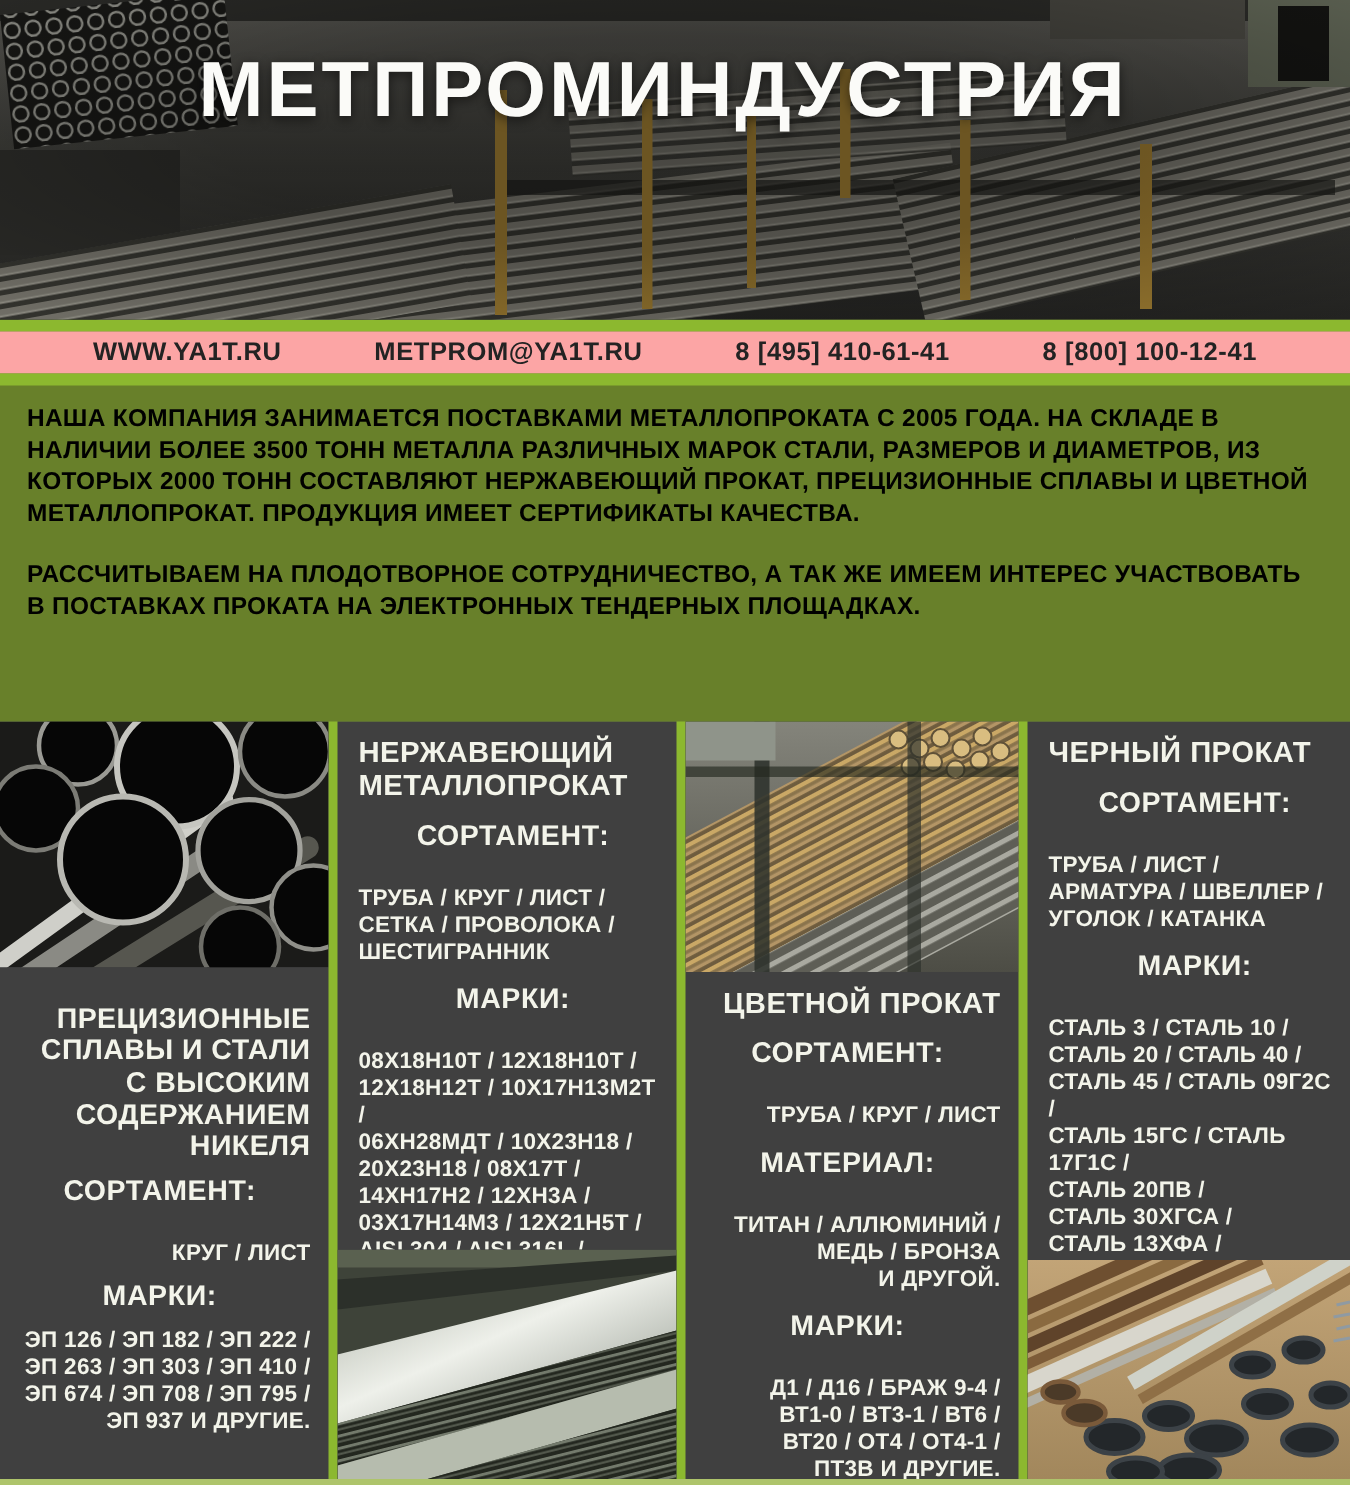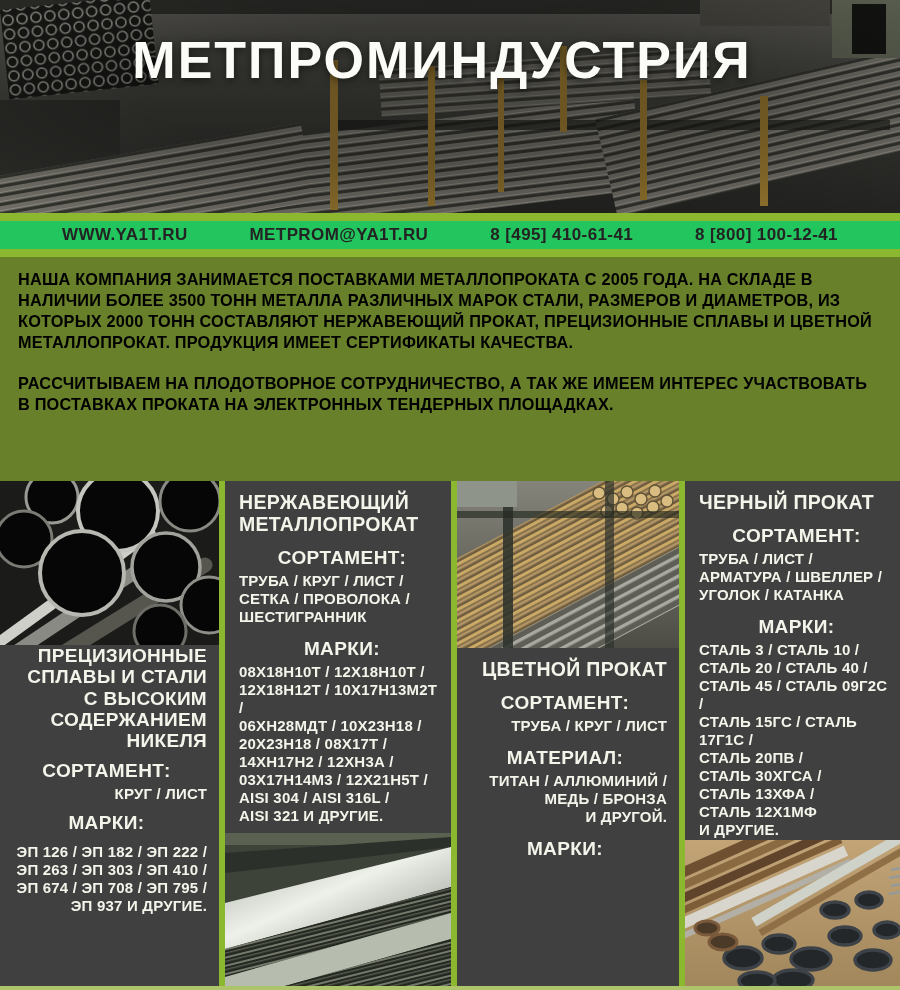--- a/index.html
+++ b/index.html
@@ -14,21 +14,21 @@
   .hero-title{
     position:absolute;top:30px;left:0;right:16px;margin:0;
     text-align:center;color:#fbfbf8;
     font-size:52px;font-weight:bold;letter-spacing:2px;
     text-shadow:0 2px 8px rgba(0,0,0,.55);
   }
   
   .strip{height:8px;background:#8cb82f;}
   .bottom-strip{height:4px;background:#aec46b;}
   .contact{
-    height:28px;background:#22c55e;
+    height:28px;background:#fca5a5;
     display:flex;align-items:center;justify-content:space-between;
     padding:0 62px;box-sizing:border-box;
     font-weight:bold;font-size:17px;color:#232323;letter-spacing:.4px;
     white-space:nowrap;
   }
   
   .intro{
     height:224px;box-sizing:border-box;overflow:hidden;
     padding:12px 18px 0;
     color:#000000;text-align:left;
@@ -42,25 +42,25 @@
     column-gap:6px;background:#8cb82f;
   }
   .col{background:#404040;display:flex;flex-direction:column;overflow:hidden;}
   .photo{flex:none;overflow:hidden;line-height:0;}
   .photo.push-down{margin-top:auto;}
   .col-text{flex:1;overflow:hidden;box-sizing:border-box;color:#f3f4ea;font-weight:bold;}
   .right{text-align:right;padding:10px 12px 0 6px;}
   .left{text-align:left;padding:10px 6px 0 14px;}
   .sec-title{font-size:19.5px;line-height:1.14;margin:0;letter-spacing:.3px;}
   .label{font-size:19px;margin-top:12px;letter-spacing:.4px;text-align:center;}
-  .val{font-size:15px;line-height:1.2;margin-top:3px;letter-spacing:.2px;}
+  .val{font-size:15px;line-height:1.2;margin-top:21px;letter-spacing:.2px;}
   .gap{margin-top:11px;}
   .pre{white-space:pre-line;}
   
-  .col-precision .col-text{padding-top:0;}
+  .col-precision .col-text{padding-top:24px;}
   .col-precision .sec-title{font-size:19px;line-height:1.12;}
   .col-precision .label{margin-top:9px;}
   .col-precision .gap{margin-top:9px;}
 </style>
 </head>
 <body>
 
 <div class="hero">
   <span>
     <svg width="900" height="213" viewBox="0 0 900 213">
@@ -266,20 +266,24 @@
     </div>
     <div class="col-text right">
       <h2 class="sec-title pre">ЦВЕТНОЙ ПРОКАТ</h2>
       <div class="label">СОРТАМЕНТ:</div>
       <div class="val pre">ТРУБА / КРУГ / ЛИСТ</div>
       <div class="label">МАТЕРИАЛ:</div>
       <div class="val pre">ТИТАН / АЛЛЮМИНИЙ /
 МЕДЬ / БРОНЗА
 И ДРУГОЙ.</div>
       <div class="label">МАРКИ:</div>
+      <div class="val pre">Д1 / Д16 / БРАЖ 9-4 /
+ВТ1-0 / ВТ3-1 / ВТ6 /
+ВТ20 / ОТ4 / ОТ4-1 /
+ПТ3В И ДРУГИЕ.</div>
     </div>
   </div>
 
   <div class="col">
     <div class="col-text left">
       <h2 class="sec-title pre">ЧЕРНЫЙ ПРОКАТ</h2>
       <div class="label">СОРТАМЕНТ:</div>
       <div class="val pre">ТРУБА / ЛИСТ /
 АРМАТУРА / ШВЕЛЛЕР /
 УГОЛОК / КАТАНКА</div>

